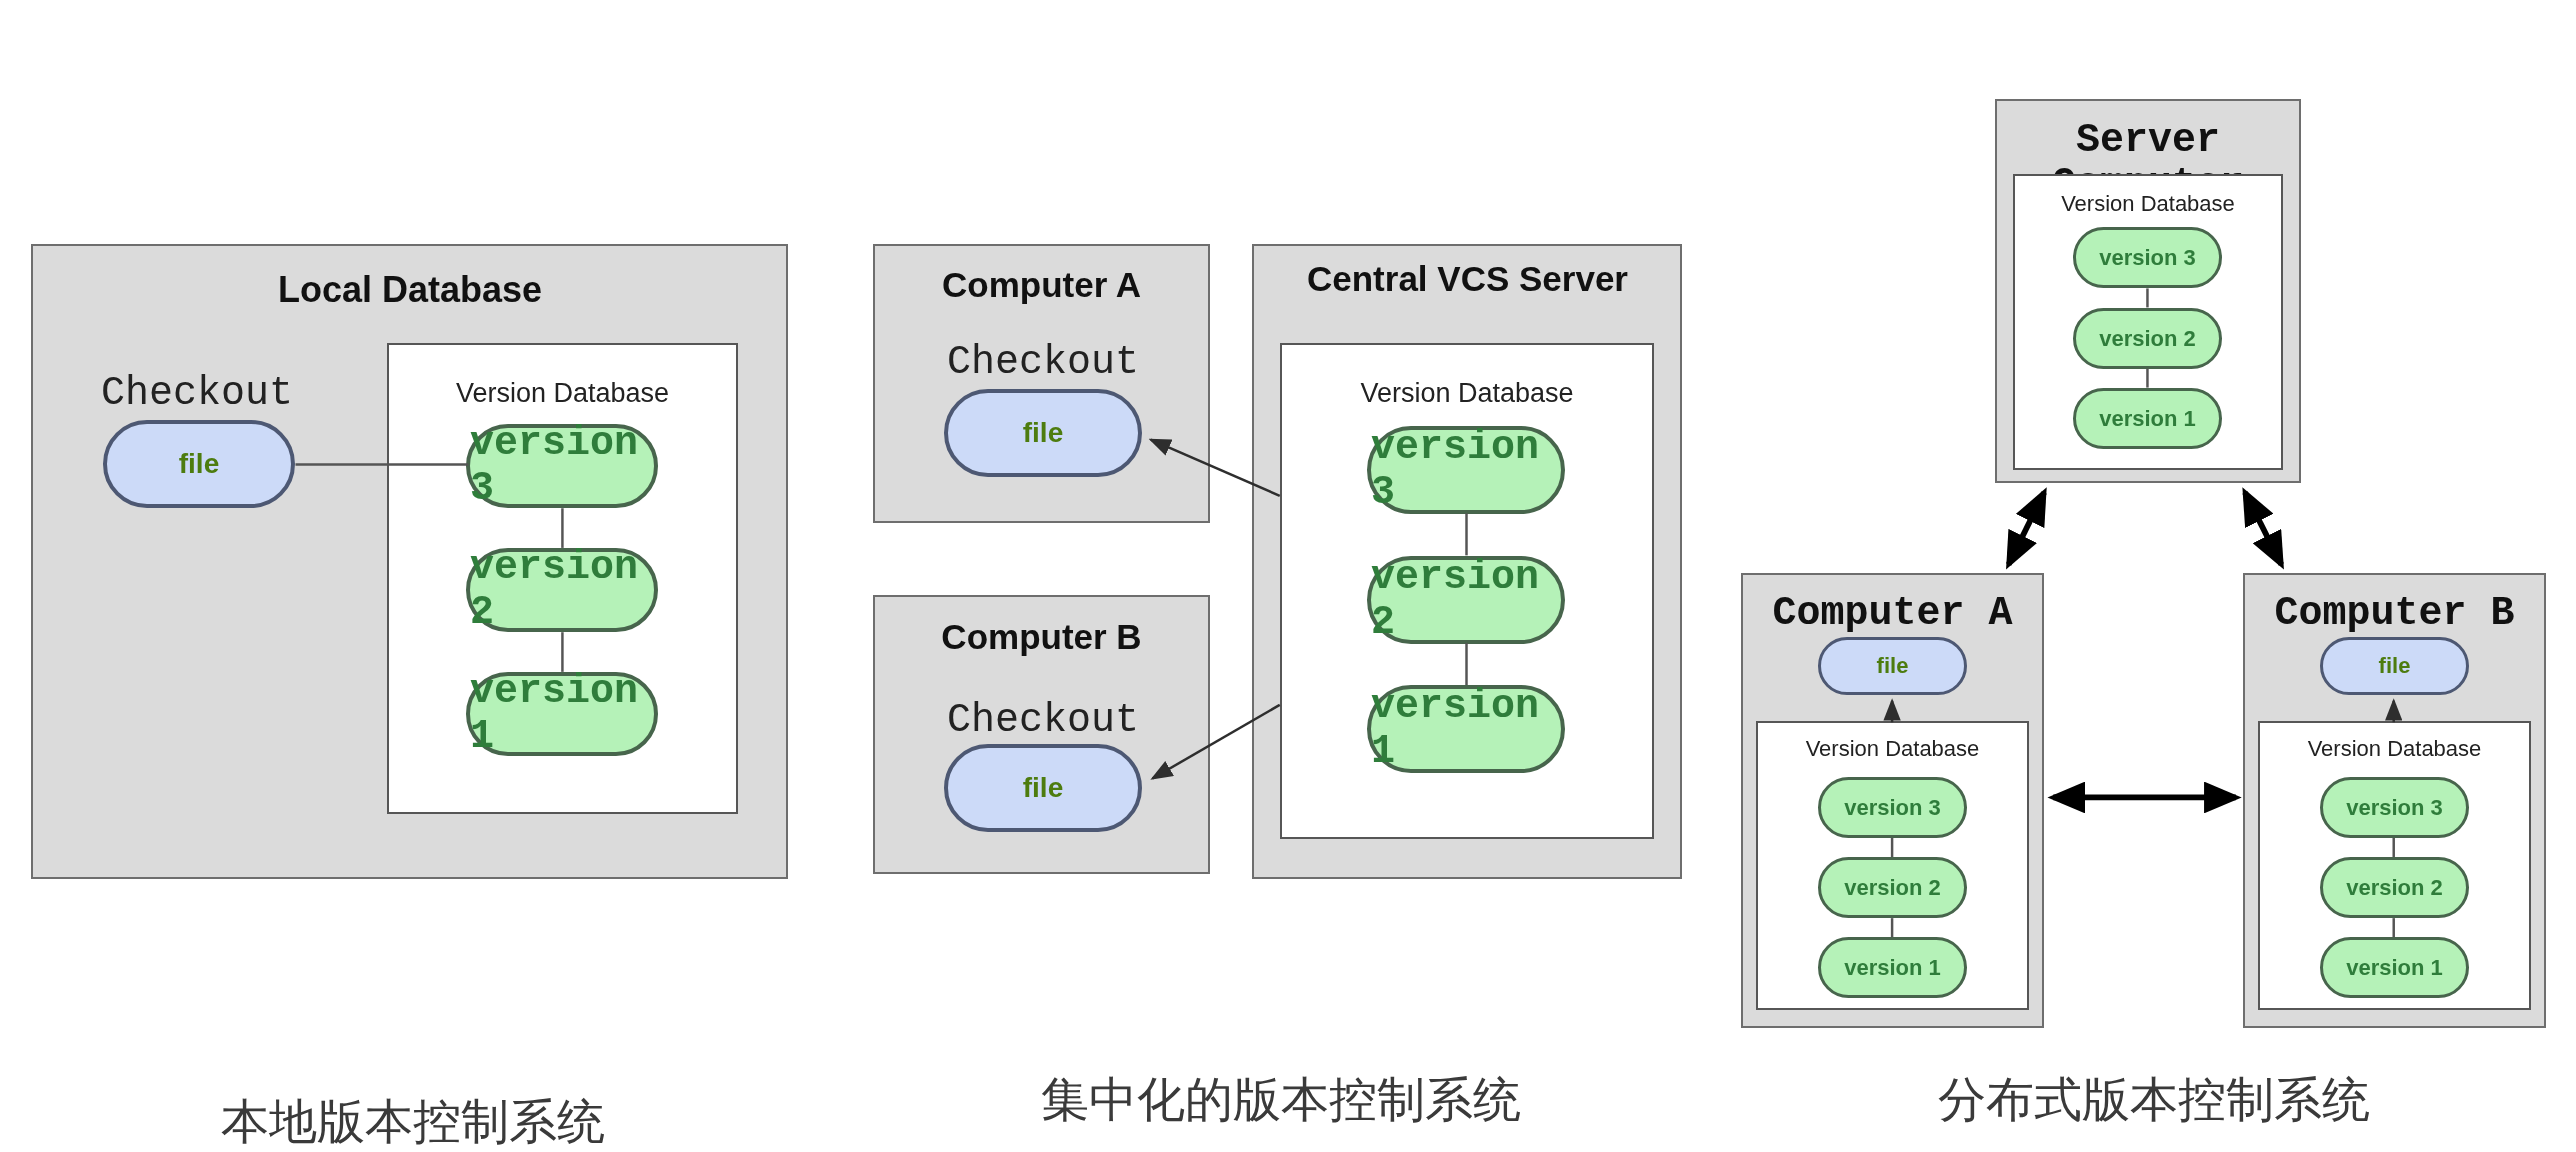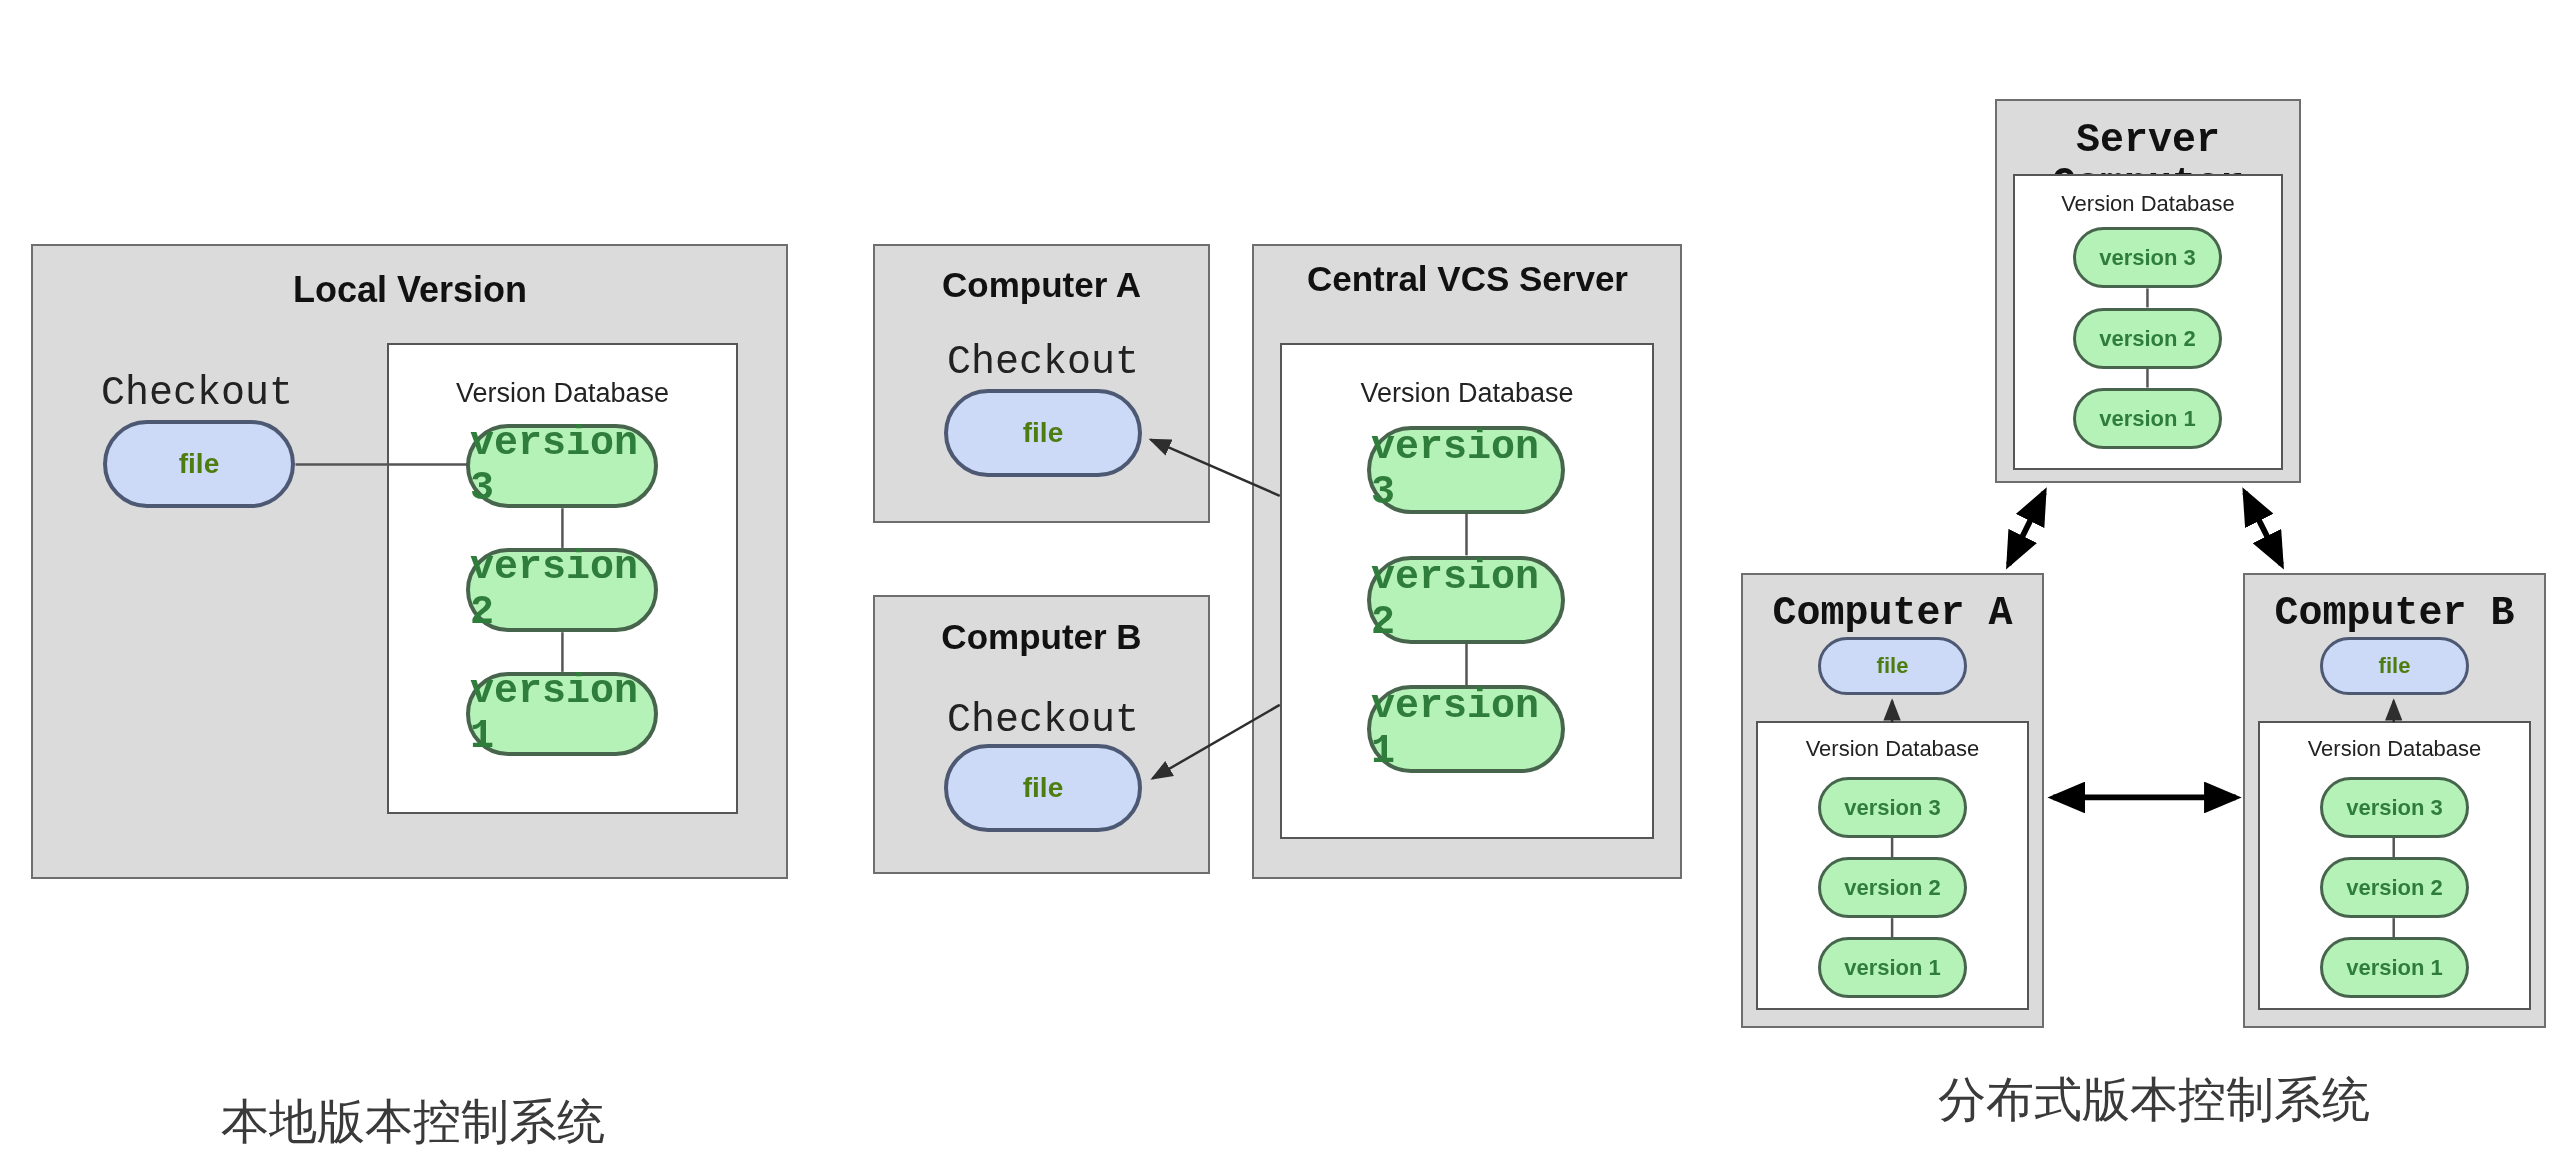--- a/index.html
+++ b/index.html
@@ -74,21 +74,21 @@
   .f33 { font-size: 27px; }
   .f27 { font-size: 22px; }
 </style>
 </head>
 <body>
 
 <div class="canvas">
 
   <div>
     <div class="computer-box" style="left:31px; top:244px; width:757px; height:635px;"></div>
-    <div class="title f44" style="left:38px; top:270px; width:744px;">Local Version</div>
+    <div class="title f44" style="left:38px; top:270px; width:744px;">Local Database</div>
 
     <div class="label f36" style="left:73px; top:372px; width:248px;">Checkout</div>
     <div class="pill pill-blue f34" style="left:103px; top:420px; width:192px; height:88px; border-radius:44px;">
       <span>file</span>
     </div>
 
     <div class="db-box" style="left:387px; top:343px; width:351px; height:471px;"></div>
     <div class="label f33" style="left:387px; top:379px; width:351px;">Version Database</div>
 
     <div class="pill pill-green f36" style="left:466px; top:424px; width:192px; height:84px; border-radius:42px;">
@@ -177,20 +177,21 @@
     </div>
     <div class="pill pill-green f27" style="left:2320px; top:857px; width:149px; height:61px; border-radius:31px; border-width:3.3px;">
       <span>version 2</span>
     </div>
     <div class="pill pill-green f27" style="left:2320px; top:937px; width:149px; height:61px; border-radius:31px; border-width:3.3px;">
       <span>version 1</span>
     </div>
   </div>
 
   <div class="caption" style="left:41px; top:1071px; width:744px;margin-top:22px;">本地版本控制系统</div>
+  <div class="caption" style="left:909px; top:1071px; width:744px;">集中化的版本控制系统</div>
   <div class="caption" style="left:1782px; top:1071px; width:744px;">分布式版本控制系统</div>
 
   <svg class="overlay" viewBox="0 0 3116 1394">
     <defs>
       <marker id="ah-thin" markerWidth="9" markerHeight="7" refX="8" refY="3.5" orient="auto" markerUnits="strokeWidth">
         <path d="M0,0 L9,3.5 L0,7 z" fill="#2e2e2e"></path>
       </marker>
       <marker id="ah-thick-end" markerWidth="6.5" markerHeight="5.5" refX="5.5" refY="2.75" orient="auto" markerUnits="strokeWidth">
         <path d="M0,0 L6.5,2.75 L0,5.5 z" fill="#000000"></path>
       </marker>

